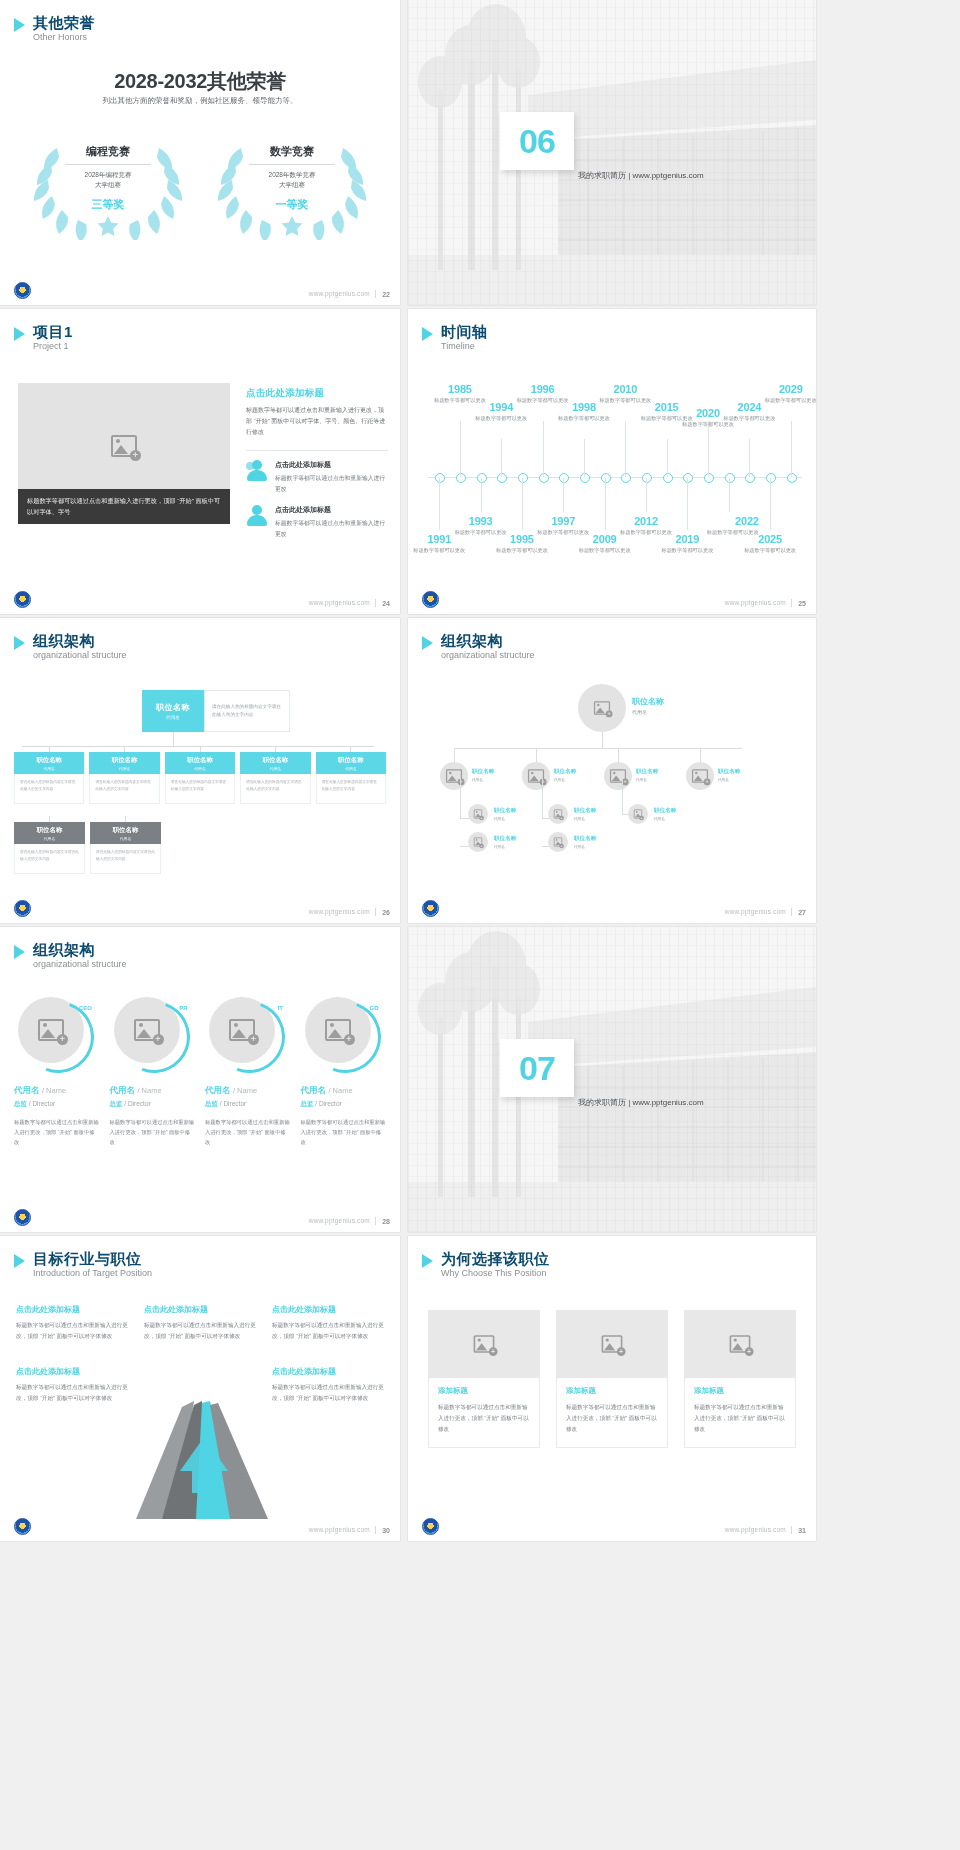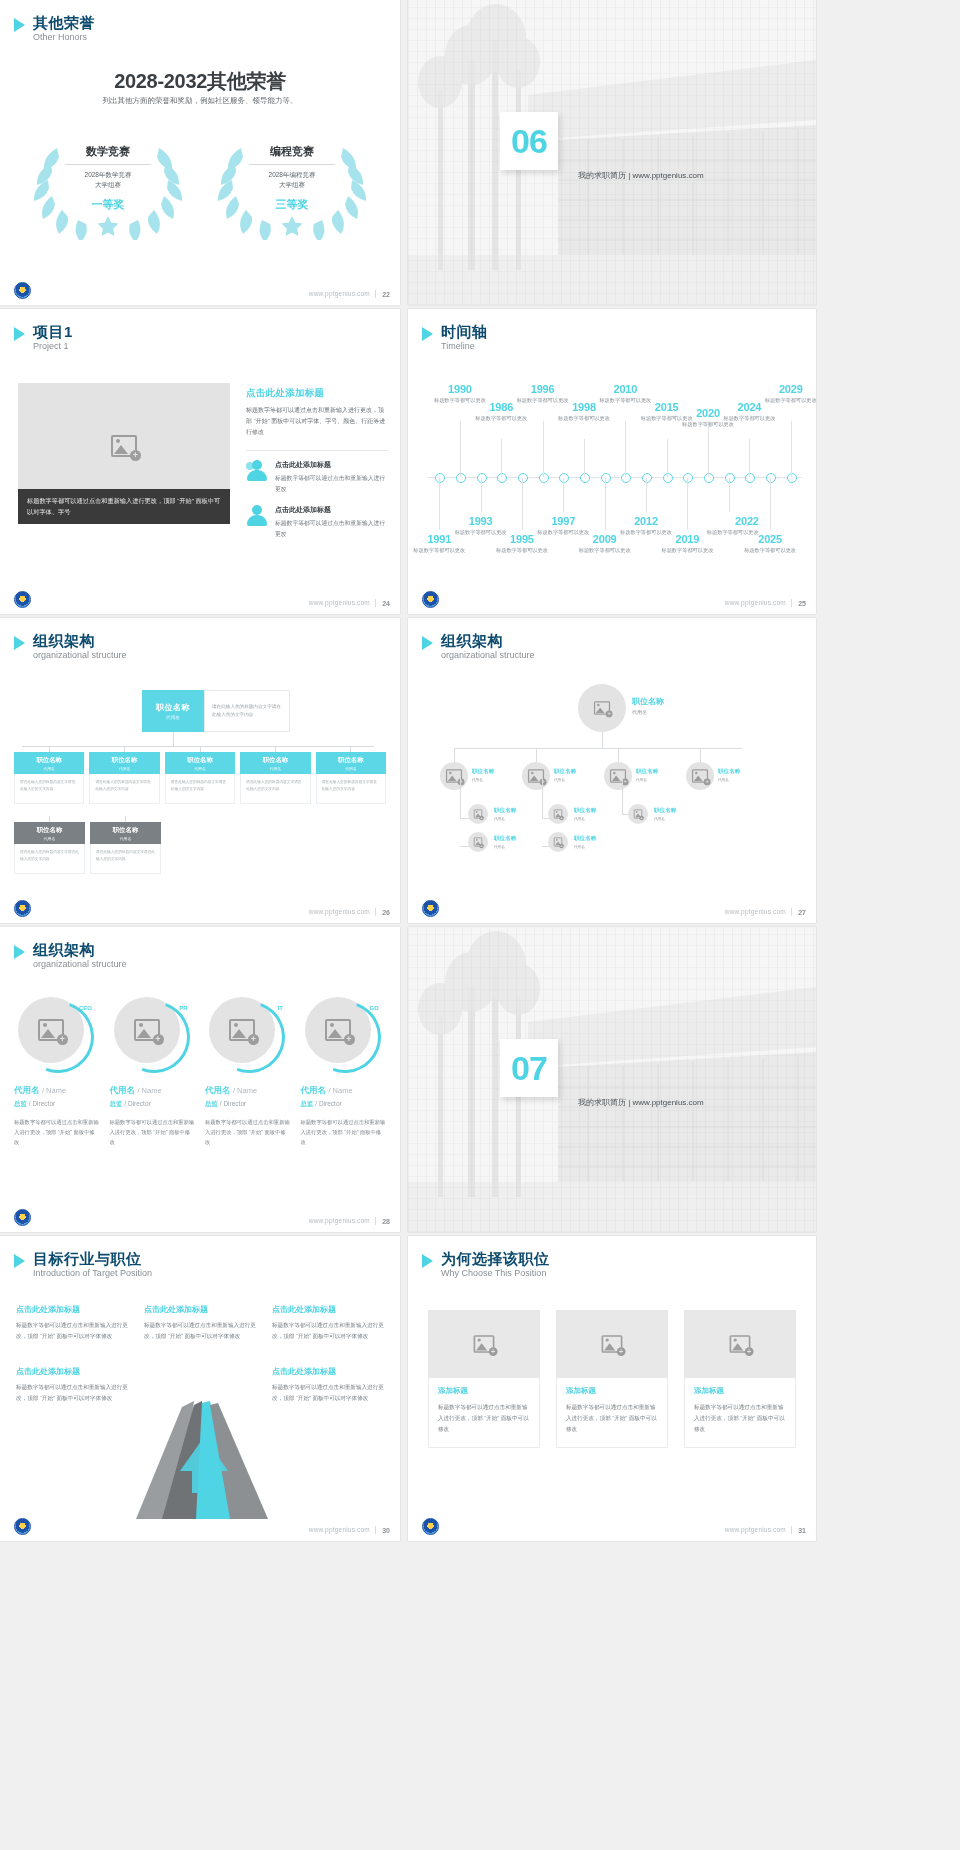--- a/index.html
+++ b/index.html
@@ -32,21 +32,21 @@
   .wr-prize{position:relative;margin-top:7px;font-size:11px;font-weight:bold;color:#4fd4e4;z-index:2;}
   
   .divider{background:#fbfbfb;}
   .bldg{position:absolute;inset:0;background:
       linear-gradient(180deg,#fafafa 0%,#f2f2f2 40%,#ededed 100%);}
   .bldg:after{content:"";position:absolute;inset:0;opacity:.55;
      background:
       repeating-linear-gradient(90deg,rgba(195,198,200,.30) 0 1px,transparent 1px 9px),
       repeating-linear-gradient(0deg,rgba(195,198,200,.20) 0 1px,transparent 1px 11px);}
   .bldg-svg{position:absolute;inset:0;width:100%;height:100%;}
-  .dv-card{position:absolute;left:92px;top:112px;width:58px;height:58px;background:#fff;
+  .dv-card{position:absolute;left:92px;top:112px;width:74px;height:58px;background:#fff;
       box-shadow:2px 3px 6px rgba(0,0,0,.13);display:flex;align-items:center;justify-content:center;z-index:4;}
   .dv-num{font-size:34px;font-weight:bold;color:#4fd4e4;letter-spacing:-1px;line-height:1;}
   .dv-bar{position:absolute;left:160px;top:112px;right:10px;height:48px;background:#4fd4e4;z-index:3;}
   .dv-bar:before{content:"";position:absolute;left:-7px;top:17px;border-top:7px solid transparent;border-bottom:7px solid transparent;border-right:7px solid #4fd4e4;}
   .dv-sl1{position:absolute;right:34px;top:0;width:26px;height:48px;background:rgba(255,255,255,.13);transform:skewX(-20deg);}
   .dv-sl2{position:absolute;right:8px;top:0;width:14px;height:48px;background:rgba(255,255,255,.13);transform:skewX(-20deg);}
   .dv-cn{position:absolute;left:20px;top:5px;font-size:17px;font-weight:bold;color:#fff;letter-spacing:1px;}
   .dv-en{position:absolute;left:20px;top:27px;font-size:11px;color:#e7fbfd;letter-spacing:.5px;}
   .dv-meta{position:absolute;left:170px;top:170px;font-size:8px;color:#4a5055;z-index:4;}
   
@@ -141,20 +141,47 @@
       <div class="tri"></div>
       <div>
         <div class="sh-cn">其他荣誉</div>
         <div class="sh-en">Other Honors</div>
       </div>
     </div>
     <div class="h-title">2028-2032其他荣誉</div>
     <div class="h-sub">列出其他方面的荣誉和奖励，例如社区服务、领导能力等。</div>
 
     <div class="wreath-wrap">
+      <div class="wreath">
+        <svg class="wr-svg" width="150" height="110" viewBox="0 0 150 110">
+          <g fill="#a6e3ec">
+            <path d="M24 18 q-14 8 -13 22 q12 -3 15 -13 z"></path>
+              <path d="M18 34 q-15 7 -14 21 q12 -3 15 -13 z"></path>
+            <path d="M15 50 q-15 7 -14 21 q12 -3 15 -13 z"></path>
+              <path d="M19 66 q-13 10 -9 23 q11 -5 12 -15 z"></path>
+            <path d="M29 80 q-10 12 -3 24 q10 -7 9 -17 z"></path>
+              <path d="M45 90 q-6 13 3 22 q8 -9 5 -18 z"></path>
+            <path d="M126 18 q14 8 13 22 q-12 -3 -15 -13 z"></path>
+              <path d="M132 34 q15 7 14 21 q-12 -3 -15 -13 z"></path>
+            <path d="M135 50 q15 7 14 21 q-12 -3 -15 -13 z"></path>
+              <path d="M131 66 q13 10 9 23 q-11 -5 -12 -15 z"></path>
+            <path d="M121 80 q10 12 3 24 q-10 -7 -9 -17 z"></path>
+              <path d="M105 90 q6 13 -3 22 q-8 -9 -5 -18 z"></path>
+            <path d="M75 98 l3.2 6.6 7.3 1 -5.3 5.1 1.3 7.2 -6.5 -3.4 -6.5 3.4 1.3 -7.2 -5.3 -5.1 7.3 -1 z" transform="translate(0,-12)"></path>
+          </g>
+        </svg>
+        <div class="wr-name">编程竞赛</div>
+        <div class="wr-rule"></div>
+        <div class="wr-desc">
+          <span>2028年编程竞赛</span><br>
+          <span>大学组赛</span>
+        </div>
+        <div class="wr-prize">三等奖</div>
+      </div>
+
       <div class="wreath">
         <svg class="wr-svg" width="150" height="110" viewBox="0 0 150 110">
           <g fill="#a6e3ec">
             <path d="M24 18 q-14 8 -13 22 q12 -3 15 -13 z"></path>
               <path d="M18 34 q-15 7 -14 21 q12 -3 15 -13 z"></path>
             <path d="M15 50 q-15 7 -14 21 q12 -3 15 -13 z"></path>
               <path d="M19 66 q-13 10 -9 23 q11 -5 12 -15 z"></path>
             <path d="M29 80 q-10 12 -3 24 q10 -7 9 -17 z"></path>
               <path d="M45 90 q-6 13 3 22 q8 -9 5 -18 z"></path>
             <path d="M126 18 q14 8 13 22 q-12 -3 -15 -13 z"></path>
@@ -166,47 +193,20 @@
             <path d="M75 98 l3.2 6.6 7.3 1 -5.3 5.1 1.3 7.2 -6.5 -3.4 -6.5 3.4 1.3 -7.2 -5.3 -5.1 7.3 -1 z" transform="translate(0,-12)"></path>
           </g>
         </svg>
         <div class="wr-name">数学竞赛</div>
         <div class="wr-rule"></div>
         <div class="wr-desc">
           <span>2028年数学竞赛</span><br>
           <span>大学组赛</span>
         </div>
         <div class="wr-prize">一等奖</div>
-      </div>
-
-      <div class="wreath">
-        <svg class="wr-svg" width="150" height="110" viewBox="0 0 150 110">
-          <g fill="#a6e3ec">
-            <path d="M24 18 q-14 8 -13 22 q12 -3 15 -13 z"></path>
-              <path d="M18 34 q-15 7 -14 21 q12 -3 15 -13 z"></path>
-            <path d="M15 50 q-15 7 -14 21 q12 -3 15 -13 z"></path>
-              <path d="M19 66 q-13 10 -9 23 q11 -5 12 -15 z"></path>
-            <path d="M29 80 q-10 12 -3 24 q10 -7 9 -17 z"></path>
-              <path d="M45 90 q-6 13 3 22 q8 -9 5 -18 z"></path>
-            <path d="M126 18 q14 8 13 22 q-12 -3 -15 -13 z"></path>
-              <path d="M132 34 q15 7 14 21 q-12 -3 -15 -13 z"></path>
-            <path d="M135 50 q15 7 14 21 q-12 -3 -15 -13 z"></path>
-              <path d="M131 66 q13 10 9 23 q-11 -5 -12 -15 z"></path>
-            <path d="M121 80 q10 12 3 24 q-10 -7 -9 -17 z"></path>
-              <path d="M105 90 q6 13 -3 22 q-8 -9 -5 -18 z"></path>
-            <path d="M75 98 l3.2 6.6 7.3 1 -5.3 5.1 1.3 7.2 -6.5 -3.4 -6.5 3.4 1.3 -7.2 -5.3 -5.1 7.3 -1 z" transform="translate(0,-12)"></path>
-          </g>
-        </svg>
-        <div class="wr-name">编程竞赛</div>
-        <div class="wr-rule"></div>
-        <div class="wr-desc">
-          <span>2028年编程竞赛</span><br>
-          <span>大学组赛</span>
-        </div>
-        <div class="wr-prize">三等奖</div>
       </div>
     </div>
 
     <div class="foot">
       <div class="logo"></div>
       <div class="furl">www.pptgenius.com</div>
       <div class="fbar"></div>
       <div class="fnum">22</div>
     </div>
   </div>
@@ -321,26 +321,26 @@
         <div class="tl-dot" style="left: 58.2941%;"></div>
         <div class="tl-dot" style="left: 63.8235%;"></div>
         <div class="tl-dot" style="left: 69.3529%;"></div>
         <div class="tl-dot" style="left: 74.8824%;"></div>
         <div class="tl-dot" style="left: 80.4118%;"></div>
         <div class="tl-dot" style="left: 85.9412%;"></div>
         <div class="tl-dot" style="left: 91.4706%;"></div>
         <div class="tl-dot" style="left: 97%;"></div>
         <div class="tl-stem" style="left: 8.52941%; top: 40px; height: 56px;"></div>
         <div class="tl-lbl" style="left: 8.52941%; top: 2px;">
-          <div class="tl-yr">1990</div>
+          <div class="tl-yr">1985</div>
           <div class="tl-tx">标题数字等都可以更改</div>
         </div>
         <div class="tl-stem" style="left: 19.5882%; top: 58px; height: 38px;"></div>
         <div class="tl-lbl" style="left: 19.5882%; top: 20px;">
-          <div class="tl-yr">1986</div>
+          <div class="tl-yr">1994</div>
           <div class="tl-tx">标题数字等都可以更改</div>
         </div>
         <div class="tl-stem" style="left: 30.6471%; top: 40px; height: 56px;"></div>
         <div class="tl-lbl" style="left: 30.6471%; top: 2px;">
           <div class="tl-yr">1996</div>
           <div class="tl-tx">标题数字等都可以更改</div>
         </div>
         <div class="tl-stem" style="left: 41.7059%; top: 58px; height: 38px;"></div>
         <div class="tl-lbl" style="left: 41.7059%; top: 20px;">
           <div class="tl-yr">1998</div>

